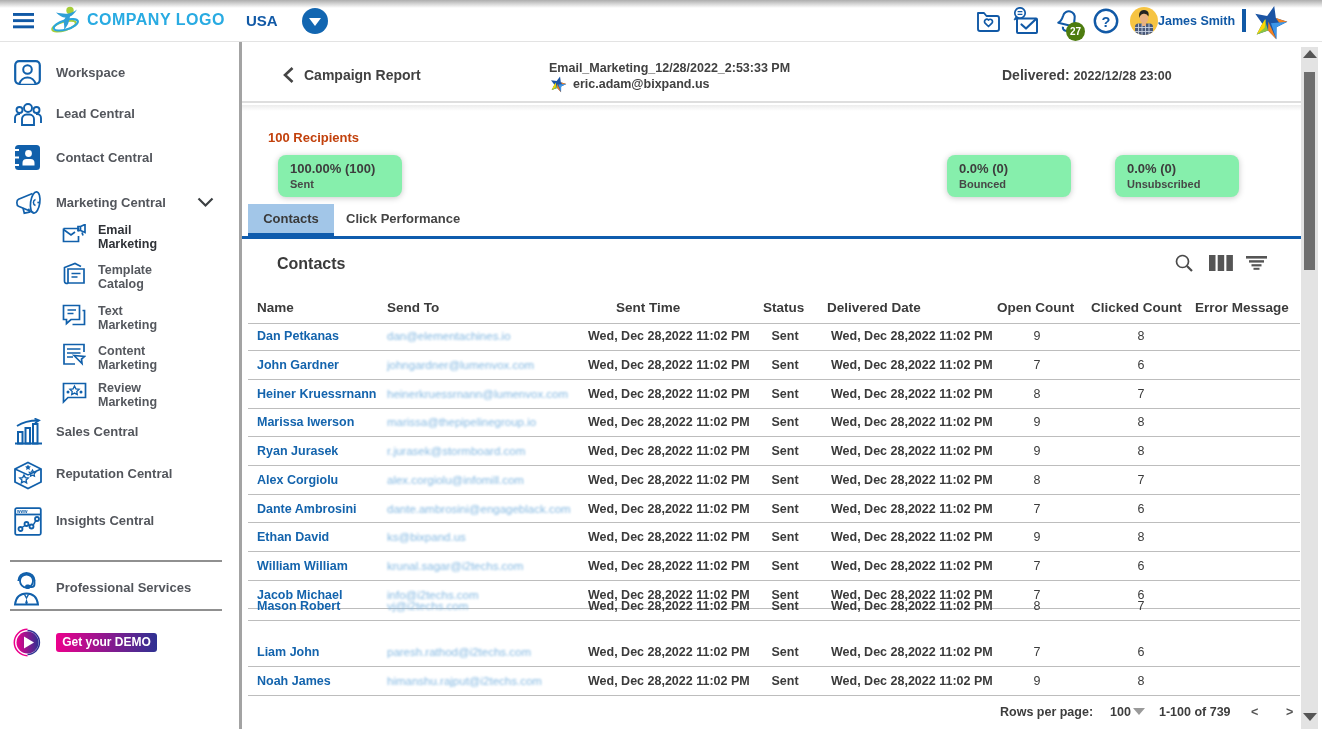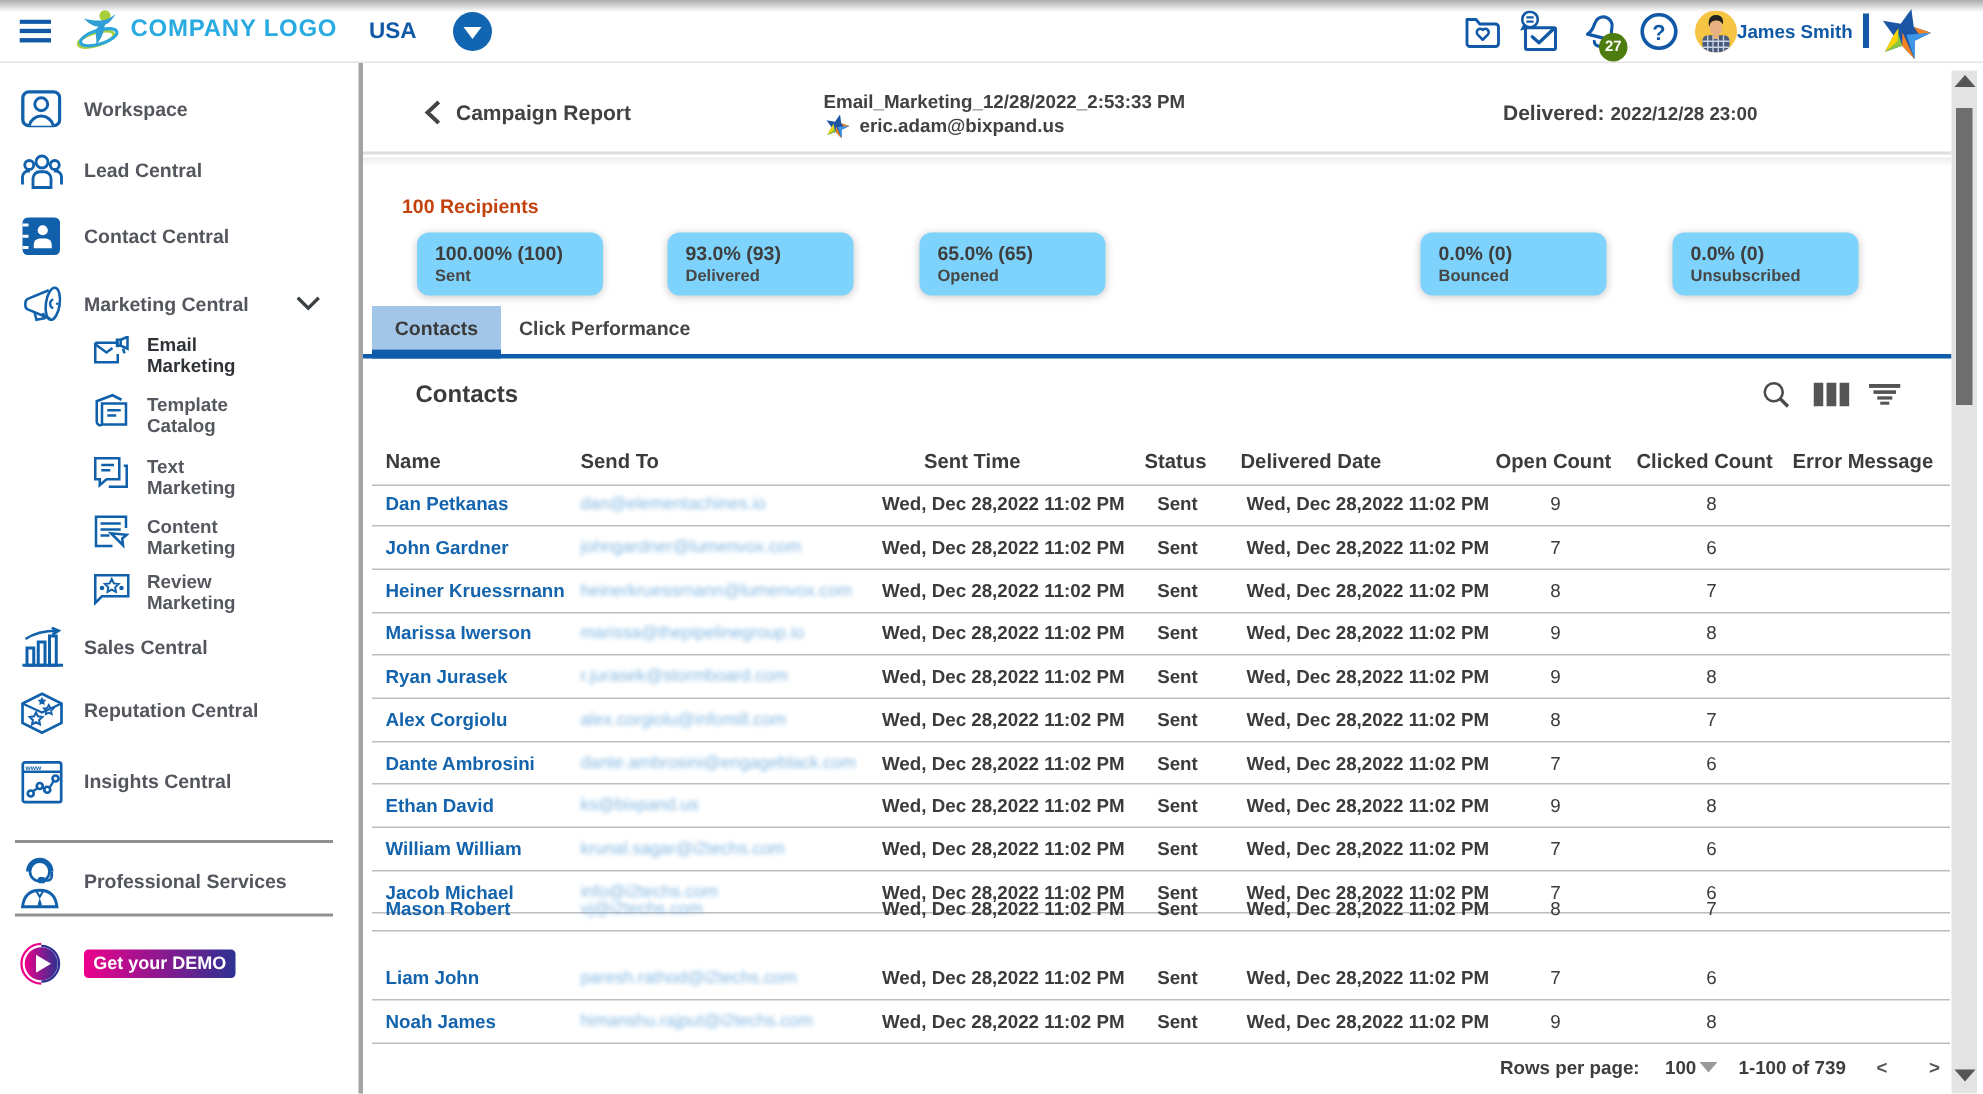--- a/index.html
+++ b/index.html
@@ -35,21 +35,21 @@
 
 #main { position:absolute; left:242px; top:42px; width:1059px; height:687px; background:#fff; }
 #rpthead { position:absolute; left:242px; top:42px; width:1059px; height:61px; background:#fff;
   border-bottom:2px solid #dedede; }
 #crtitle { position:absolute; left:304px; top:67px; font-size:14px; font-weight:bold; color:#414141; }
 #emtitle { position:absolute; left:549px; top:61px; font-size:12.5px; font-weight:bold; color:#414141; }
 #emaddr { position:absolute; left:573px; top:77px; font-size:12.5px; font-weight:bold; color:#414141; }
 #dlv { position:absolute; left:1002px; top:67px; font-size:14px; font-weight:bold; color:#414141;text-align:center; }
 #dlv span { font-size:12.5px; }
 #recip { position:absolute; left:268px; top:130px; font-size:13px; font-weight:bold; color:#c2410c; }
-.card { position:absolute; top:155px; width:124px; height:42px; background:#7dd3fc; border-radius:8px;
+.card { position:absolute; top:155px; width:124px; height:42px; background:#86efac; border-radius:8px;
   box-shadow:0 1px 6px rgba(0,0,0,0.22); padding:6px 0 0 12px; }
 .card .l1 { font-size:13px; font-weight:bold; color:#3d3d3d; }
 .card .l2 { font-size:11px; font-weight:bold; color:#474747; margin-top:2px; }
 
 
 #tab1 { position:absolute; left:248px; top:204px; width:86px; height:29px; background:#a2c6e8;
   font-size:13px; font-weight:bold; color:#3a3a3a; line-height:29px; text-align:center; }
 #tab1line { position:absolute; left:248px; top:233px; width:86px; height:6px; background:#0f5cad; }
 #tab2 { position:absolute; left:346px; top:204px; font-size:13px; font-weight:bold; color:#454545; line-height:29px; }
 #tabline { position:absolute; left:242px; top:236px; width:1059px; height:3px; background:#0f5cad; }
@@ -315,28 +315,20 @@
     </g>
   </svg>
   <div id="emaddr">eric.adam@bixpand.us</div>
   <div id="dlv">Delivered: <span>2022/12/28 23:00</span></div>
 
   <div id="recip">100 Recipients</div>
   <div class="card" style="left:278px">
       <div class="l1">100.00% (100)</div>
       <div class="l2">Sent</div>
     </div>
-  <div class="card" style="left:445px">
-      <div class="l1">93.0% (93)</div>
-      <div class="l2">Delivered</div>
-    </div>
-  <div class="card" style="left:613px">
-      <div class="l1">65.0% (65)</div>
-      <div class="l2">Opened</div>
-    </div>
   <div class="card" style="left:947px">
       <div class="l1">0.0% (0)</div>
       <div class="l2">Bounced</div>
     </div>
   <div class="card" style="left:1115px">
       <div class="l1">0.0% (0)</div>
       <div class="l2">Unsubscribed</div>
     </div>
 
   <div id="tab1">Contacts</div>

